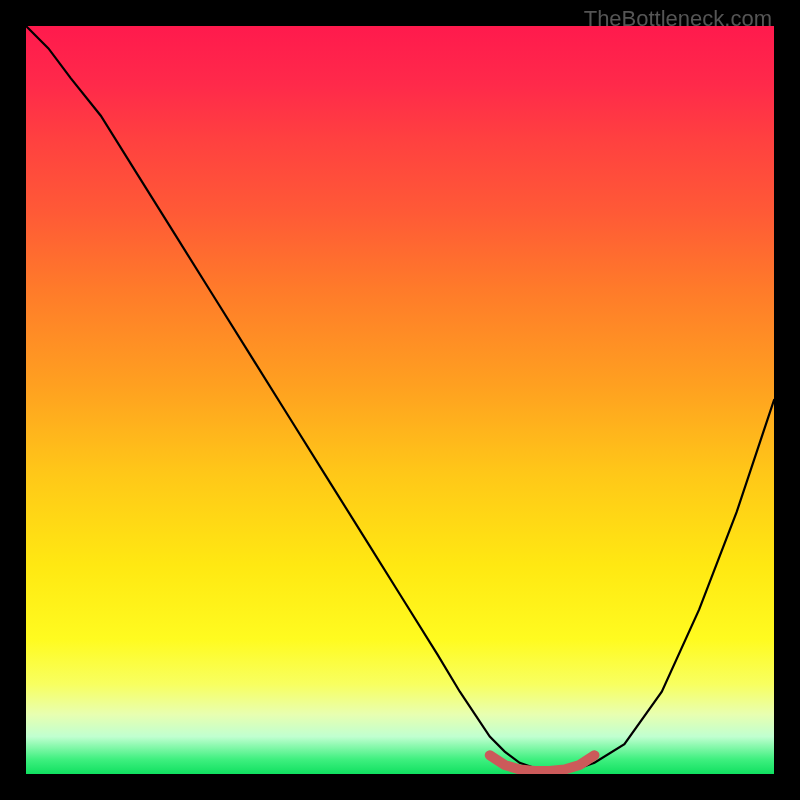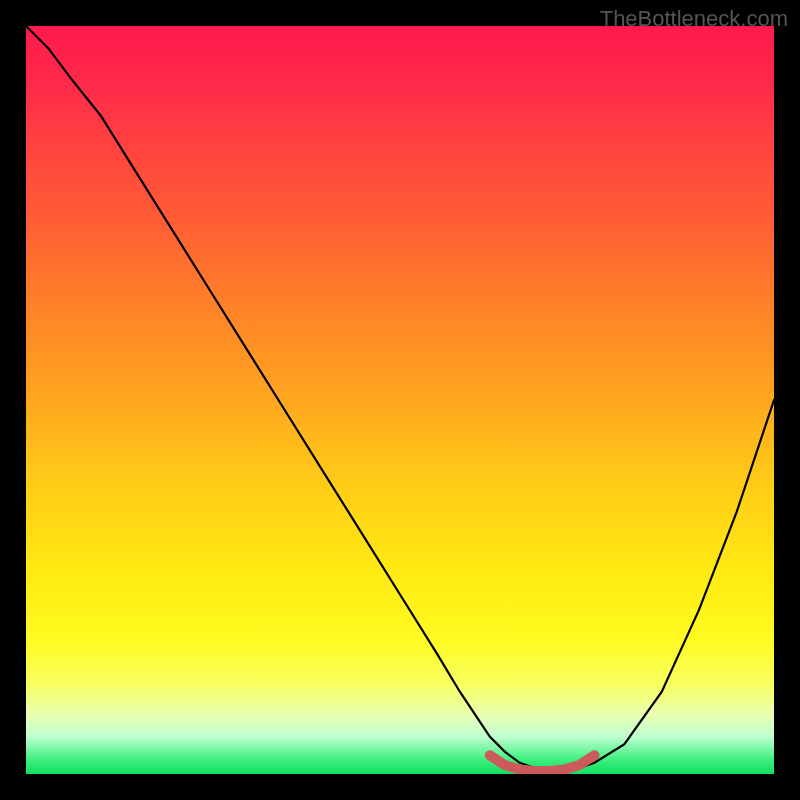--- a/index.html
+++ b/index.html
@@ -6,21 +6,21 @@
   body {
     width: 800px;
     height: 800px;
     background: #000;
     position: relative;
     font-family: Arial, sans-serif;
   }
   .watermark {
     position: absolute;
     top: 6px;
-    right: 12px;
+    right: 28px;
     color: #555;
     font-size: 22px;
     font-weight: 400;
     z-index: 10;
   }
   .plot-area {
     position: absolute;
     left: 26px;
     top: 26px;
     width: 748px;

